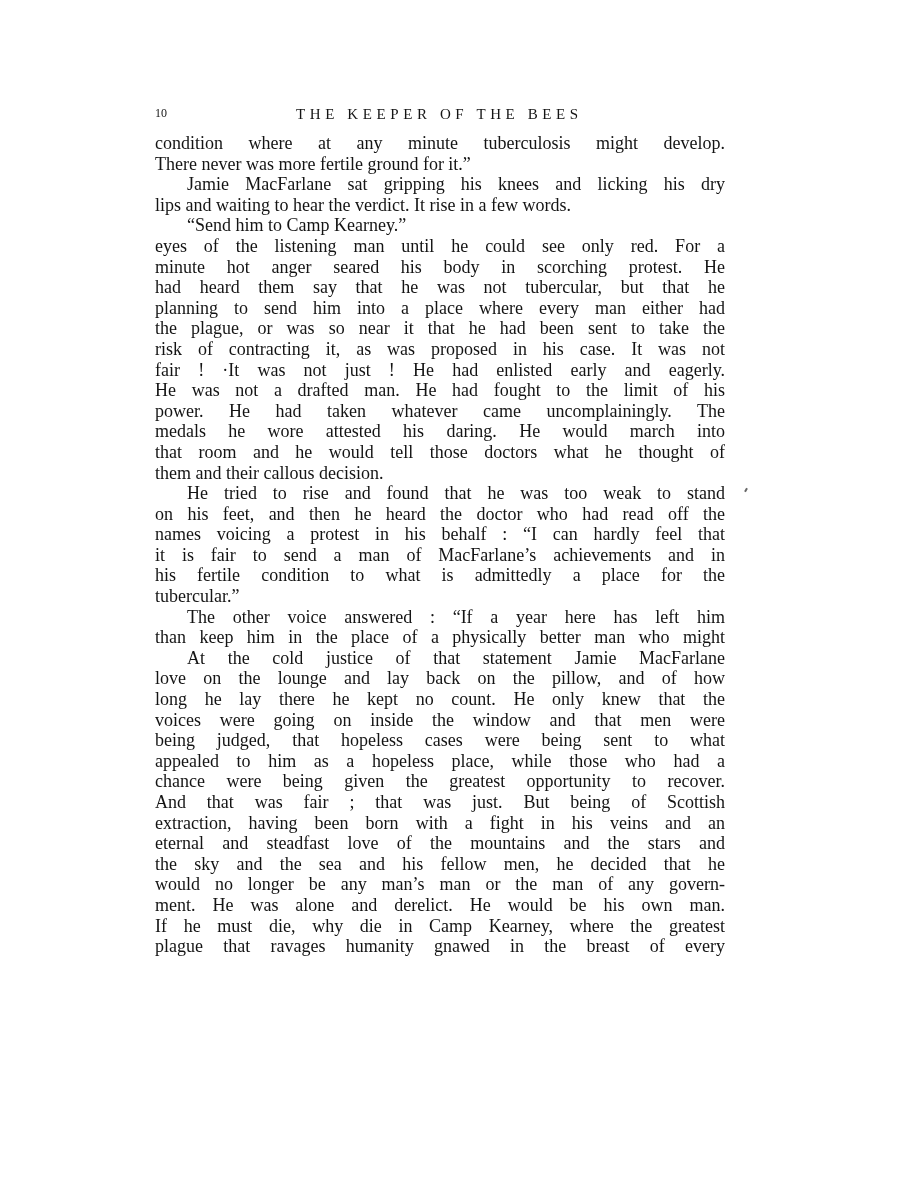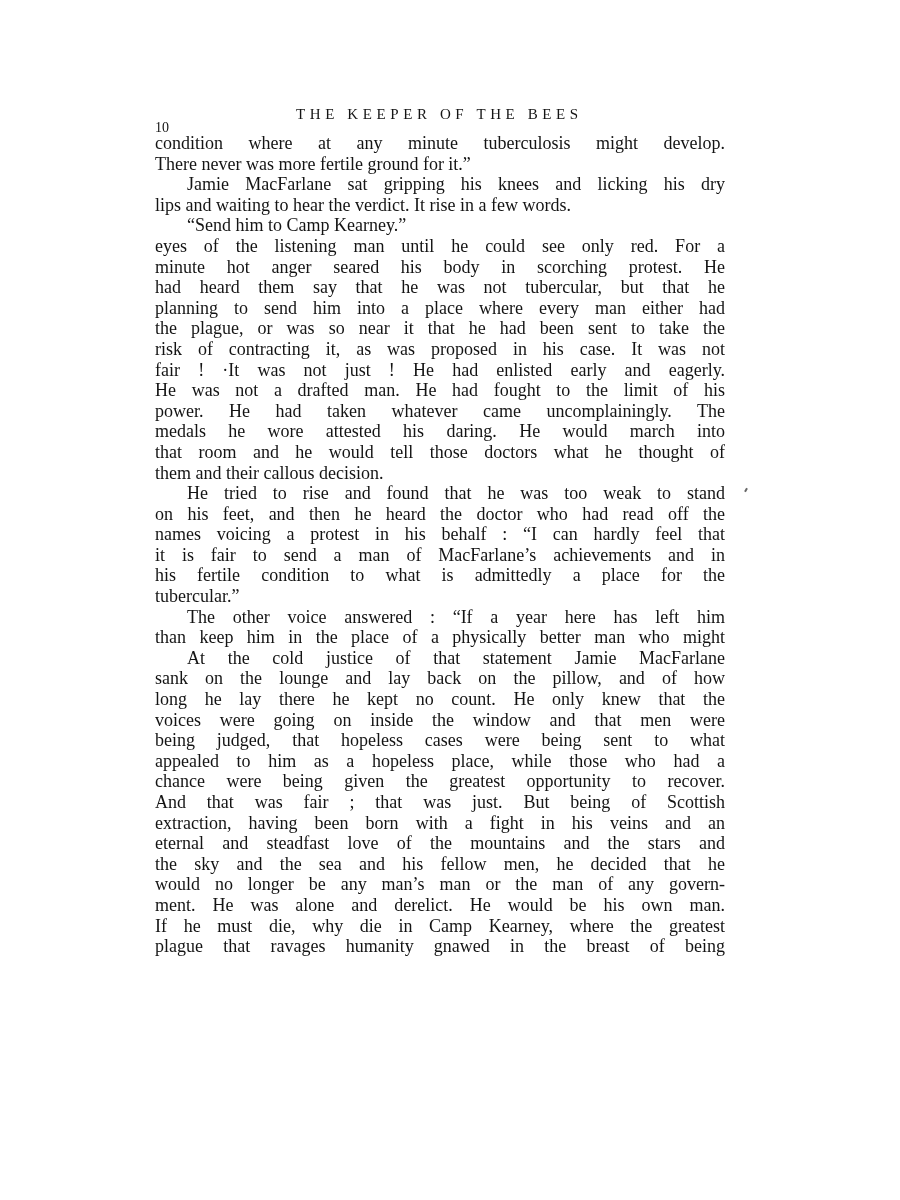--- a/index.html
+++ b/index.html
@@ -24,22 +24,22 @@
       position: absolute;
       top: 106px;
       left: 155px;
       width: 570px;
       height: 22px;
       font-size: 15px;
     }
     .page-number {
       position: absolute;
       left: 0;
-      top: 14px;
-      font-size: 14px;
+      top: 0;
+      font-size: 12px;
     }
     .running-title {
       position: absolute;
       left: 141px;
       top: 0;
       letter-spacing: 4.6px;
       font-size: 15px;
       white-space: nowrap;
     }
     .body-text {
@@ -101,30 +101,30 @@
       <span class="line last">them and their callous decision.</span>
       <span class="line indent">He tried to rise and found that he was too weak to stand</span>
       <span class="line">on his feet, and then he heard the doctor who had read off the</span>
       <span class="line">names voicing a protest in his behalf :  “I can hardly feel that</span>
       <span class="line">it is fair to send a man of MacFarlane’s achievements and in</span>
       <span class="line">his fertile condition to what is admittedly a place for the</span>
       <span class="line last">tubercular.”</span>
       <span class="line indent">The other voice answered :  “If a year here has left him</span>
       <span class="line">than keep him in the place of a physically better man who might</span>
       <span class="line indent">At the cold justice of that statement Jamie MacFarlane</span>
-      <span class="line">sank on the lounge and lay back on the pillow, and of how</span>
+      <span class="line">love on the lounge and lay back on the pillow, and of how</span>
       <span class="line">long he lay there he kept no count.  He only knew that the</span>
       <span class="line">voices were going on inside the window and that men were</span>
       <span class="line">being judged, that hopeless cases were being sent to what</span>
       <span class="line">appealed to him as a hopeless place, while those who had a</span>
       <span class="line">chance were being given the greatest opportunity to recover.</span>
       <span class="line">And that was fair ;  that was just.  But being of Scottish</span>
       <span class="line">extraction, having been born with a fight in his veins and an</span>
       <span class="line">eternal and steadfast love of the mountains and the stars and</span>
       <span class="line">the sky and the sea and his fellow men, he decided that he</span>
       <span class="line">would no longer be any man’s man or the man of any govern-</span>
       <span class="line">ment.  He was alone and derelict.  He would be his own man.</span>
       <span class="line">If he must die, why die in Camp Kearney, where the greatest</span>
-      <span class="line">plague that ravages humanity gnawed in the breast of being</span>
+      <span class="line">plague that ravages humanity gnawed in the breast of every</span>
     </div>
 
   <span class="speck" style="left:745px; top:488px;"></span>
 </div>
 
 </body></html>

